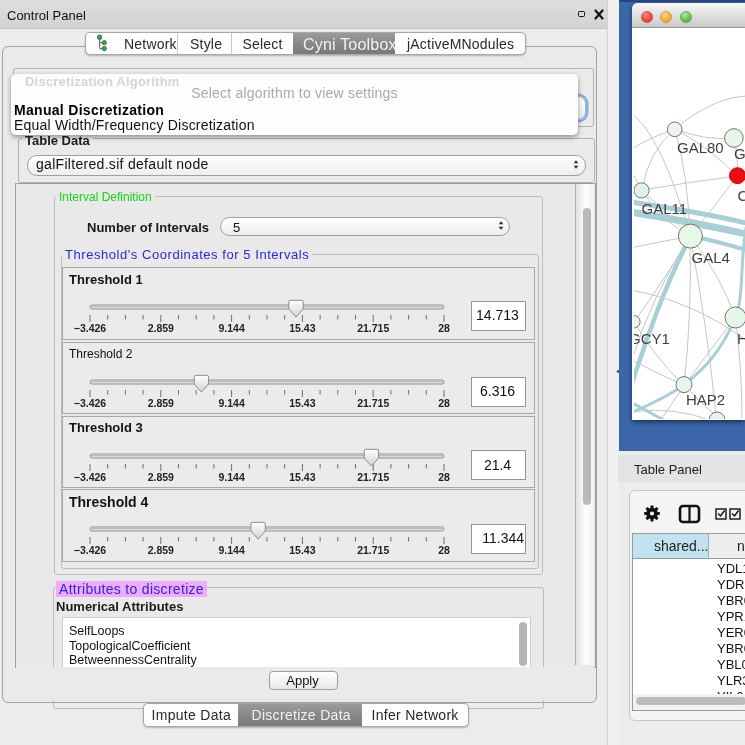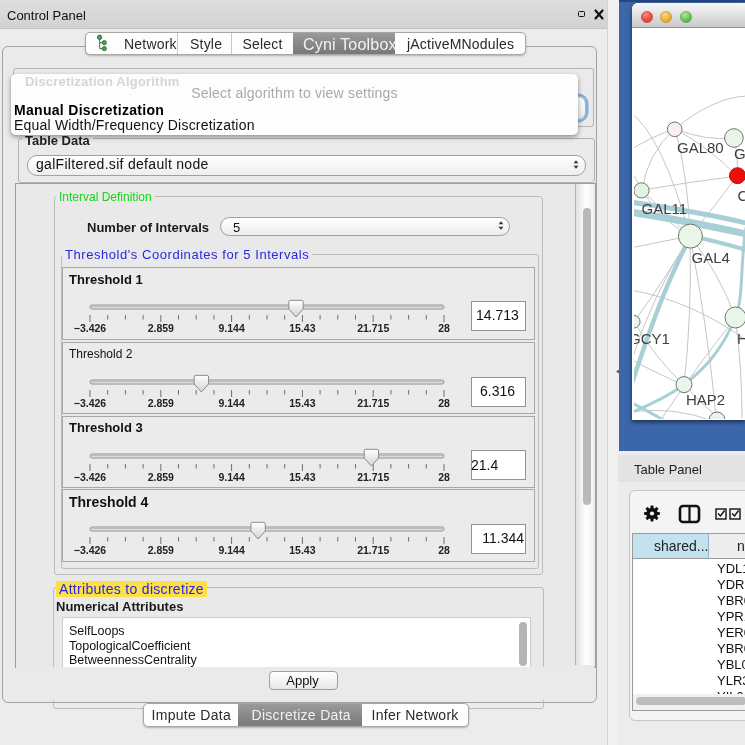--- a/index.html
+++ b/index.html
@@ -163,21 +163,21 @@
     <text x="220.4" y="37" font-size="10.5" font-weight="bold" fill="#222" text-anchor="middle">15.43</text>
     <text x="291.2" y="37" font-size="10.5" font-weight="bold" fill="#222" text-anchor="middle">21.715</text>
     <text x="362.0" y="37" font-size="10.5" font-weight="bold" fill="#222" text-anchor="middle">28</text>
     <g transform="translate(119.4,8.5)">
       <path d="M-5.5 -3.2 H5.5 Q7.2 -3.2 7.2 -1.5 V5.5 L0 13.5 L-7.2 5.5 V-1.5 Q-7.2 -3.2 -5.5 -3.2 Z" fill="url(#thg1)" stroke="#8a8a8a" stroke-width="1"></path>
     </g>
   </svg>
 <div class="abs" style="left:62px;top:415.5px;width:470.5px;height:70.5px;border:1px solid #a8a8a8;background:#ebebeb;"></div>
 <div class="abs" style="left:69px;top:420px;font-size:13px;font-weight:bold;color:#111;">Threshold 3</div>
 <div class="abs" style="left:471px;top:450px;width:53px;height:28px;background:#fff;border:1px solid #949494;"></div>
-<div class="abs" style="left:471px;top:457px;width:53px;font-size:14px;color:#111;">21.4</div>
+<div class="abs" style="left:471px;top:457px;width:53px;text-align:center;font-size:14px;color:#111;">21.4</div>
 <svg class="abs" overflow="visible" style="left:82px;top:444px;" width="450" height="42" viewBox="0 0 450 42">
     <defs>
       <linearGradient id="thg2" x1="0" y1="0" x2="0" y2="1">
         <stop offset="0" stop-color="#ffffff"></stop>
         <stop offset="1" stop-color="#d2d2d2"></stop>
       </linearGradient>
     </defs>
     <rect x="8" y="10" width="354" height="4" rx="2" fill="#e8e8e8" stroke="#8f8f8f" stroke-width="1"></rect>
     <rect x="8.5" y="10.5" width="353" height="1.8" fill="#bdbdbd"></rect>
     <line x1="8.0" y1="20" x2="8.0" y2="27" stroke="#6e6e6e" stroke-width="1"></line>
@@ -250,21 +250,21 @@
     <text x="149.6" y="37" font-size="10.5" font-weight="bold" fill="#222" text-anchor="middle">9.144</text>
     <text x="220.4" y="37" font-size="10.5" font-weight="bold" fill="#222" text-anchor="middle">15.43</text>
     <text x="291.2" y="37" font-size="10.5" font-weight="bold" fill="#222" text-anchor="middle">21.715</text>
     <text x="362.0" y="37" font-size="10.5" font-weight="bold" fill="#222" text-anchor="middle">28</text>
     <g transform="translate(176.1,8.5)">
       <path d="M-5.5 -3.2 H5.5 Q7.2 -3.2 7.2 -1.5 V5.5 L0 13.5 L-7.2 5.5 V-1.5 Q-7.2 -3.2 -5.5 -3.2 Z" fill="url(#thg3)" stroke="#8a8a8a" stroke-width="1"></path>
     </g>
   </svg>
 
 <div class="grp" style="left:53px;top:587px;width:489px;height:120px;border-color:#bcbcbc;"></div>
-<div class="grplbl" style="left:56px;top:581px;font-size:14px;letter-spacing:0.3px;color:#2a27dd;background:#fde047;">Attributes to discretize</div>
+<div class="grplbl" style="left:56px;top:581px;font-size:14px;letter-spacing:0.3px;color:#2a27dd;background:#f0abfc;">Attributes to discretize</div>
 <div class="abs" style="left:56px;top:599px;font-size:13px;font-weight:bold;color:#1a1a1a;">Numerical Attributes</div>
 <div class="abs" style="left:62px;top:617px;width:467px;height:49px;background:#ffffff;border:1px solid #cccccc;overflow:hidden;">
   <div style="margin:6px 0 0 6px;font-size:12.5px;color:#111;line-height:14.6px;">SelfLoops<br>TopologicalCoefficient<br>BetweennessCentrality</div>
 </div>
 <div class="abs" style="left:519px;top:622px;width:8px;height:44px;background:#b5b5b5;border-radius:4px;"></div>
 
 <div class="abs" style="left:16px;top:667px;width:578px;height:33px;background:#eaeaea;"></div>
 
 <div class="abs" style="left:269px;top:671px;width:67px;height:17px;border:1px solid #9f9f9f;border-radius:4px;background:linear-gradient(#ffffff,#e8e8e8);"></div>
 <div class="abs" style="left:269px;top:673px;width:67px;text-align:center;font-size:13px;color:#111;">Apply</div>

